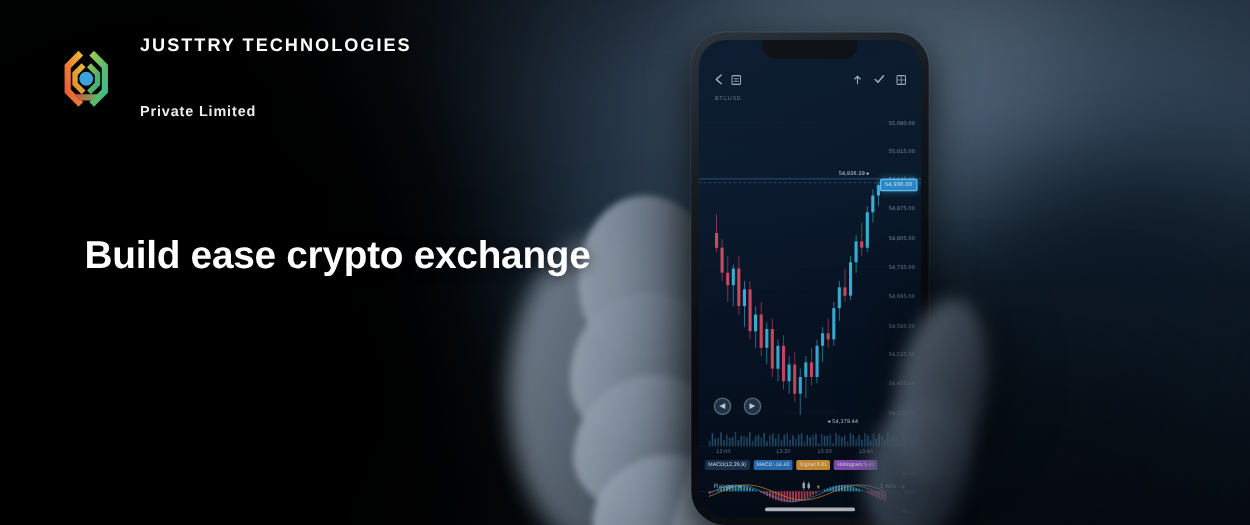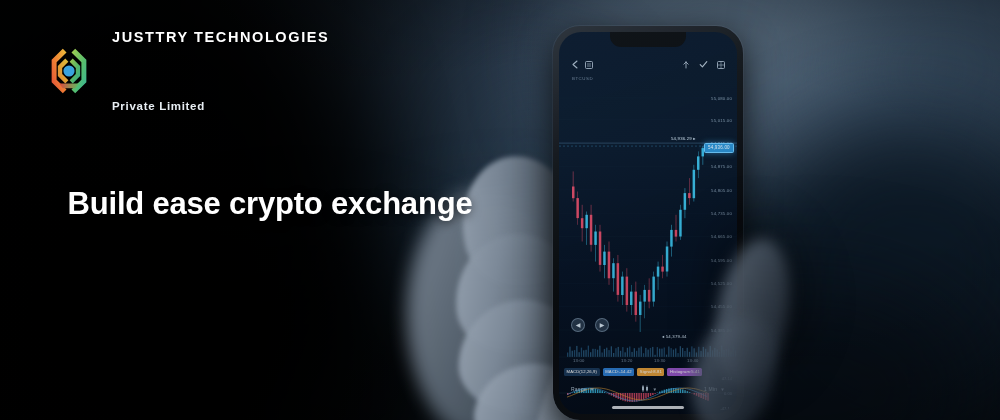--- a/index.html
+++ b/index.html
@@ -31,21 +31,21 @@
     background:radial-gradient(120% 100% at 60% 45%, rgba(0,0,0,0) 30%, rgba(0,0,0,.45) 78%, rgba(0,0,0,.72) 100%);
   }
   .bg-leftdark{
     position:absolute;inset:0;
     background:linear-gradient(90deg, rgba(0,0,0,.96) 0%, rgba(0,0,0,.90) 18%, rgba(0,0,0,.62) 34%, rgba(0,0,0,.18) 46%, rgba(0,0,0,0) 56%);
   }
 
   
   #logo-block{position:absolute;left:38px;top:30px;display:flex;align-items:center;gap:12px;z-index:30;}
   .logo-mark{width:62px;height:62px;flex:0 0 auto;}
-  .logo-text{display:flex;flex-direction:column;gap:20px;}
+  .logo-text{display:flex;flex-direction:column;gap:4px;}
   .logo-name{
     color:#fff;font-size:14.5px;font-weight:bold;letter-spacing:1.6px;line-height:1;
     text-shadow:0 1px 3px rgba(0,0,0,.8);
   }
   .logo-sub{
     color:#e8eef3;font-size:11.5px;font-weight:bold;letter-spacing:.7px;line-height:1;
     text-shadow:0 1px 3px rgba(0,0,0,.8);
     margin-top:36px;
   }
 

